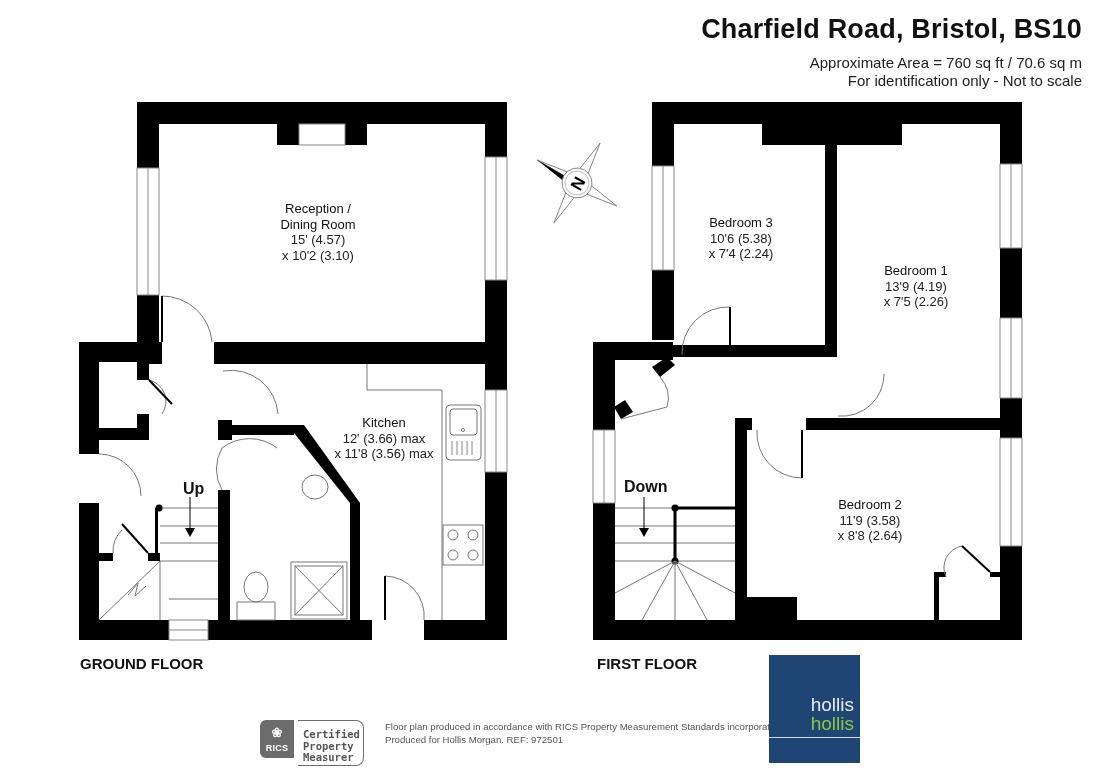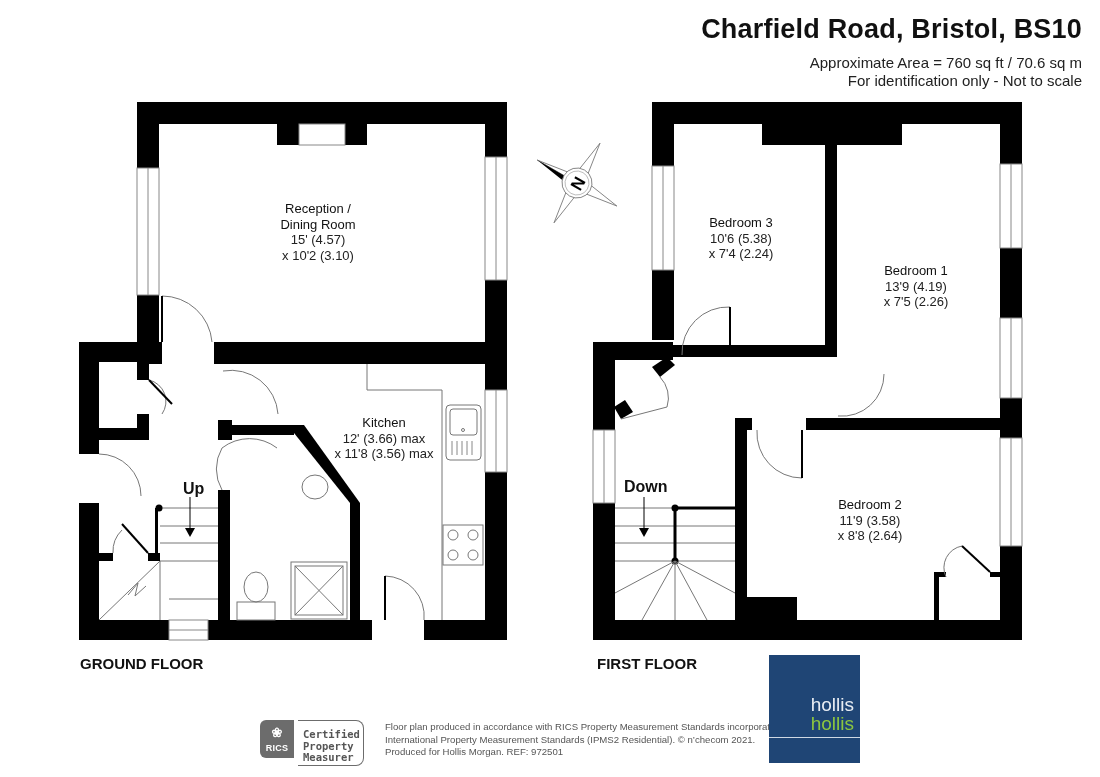--- a/index.html
+++ b/index.html
@@ -257,21 +257,20 @@
     <span class="glyph">❀</span>
     <span class="rtxt">RICS</span>
   </div>
   <div class="cert">
     <div>Certified</div>
     <div>Property</div>
     <div>Measurer</div>
   </div>
   <div class="footer-text">
     <div>Floor plan produced in accordance with RICS Property Measurement Standards incorporating</div>
-    <div>International Property Measurement Standards (IPMS2 Residential).   © n’checom 2021.</div>
     <div>Produced for Hollis Morgan.    REF:  972501</div>
   </div>
 </div>
 
 <div class="logo">
   <span class="l1">hollis</span>
   <span class="l2">hollis</span>
   <div class="bar"></div>
 </div>
 

